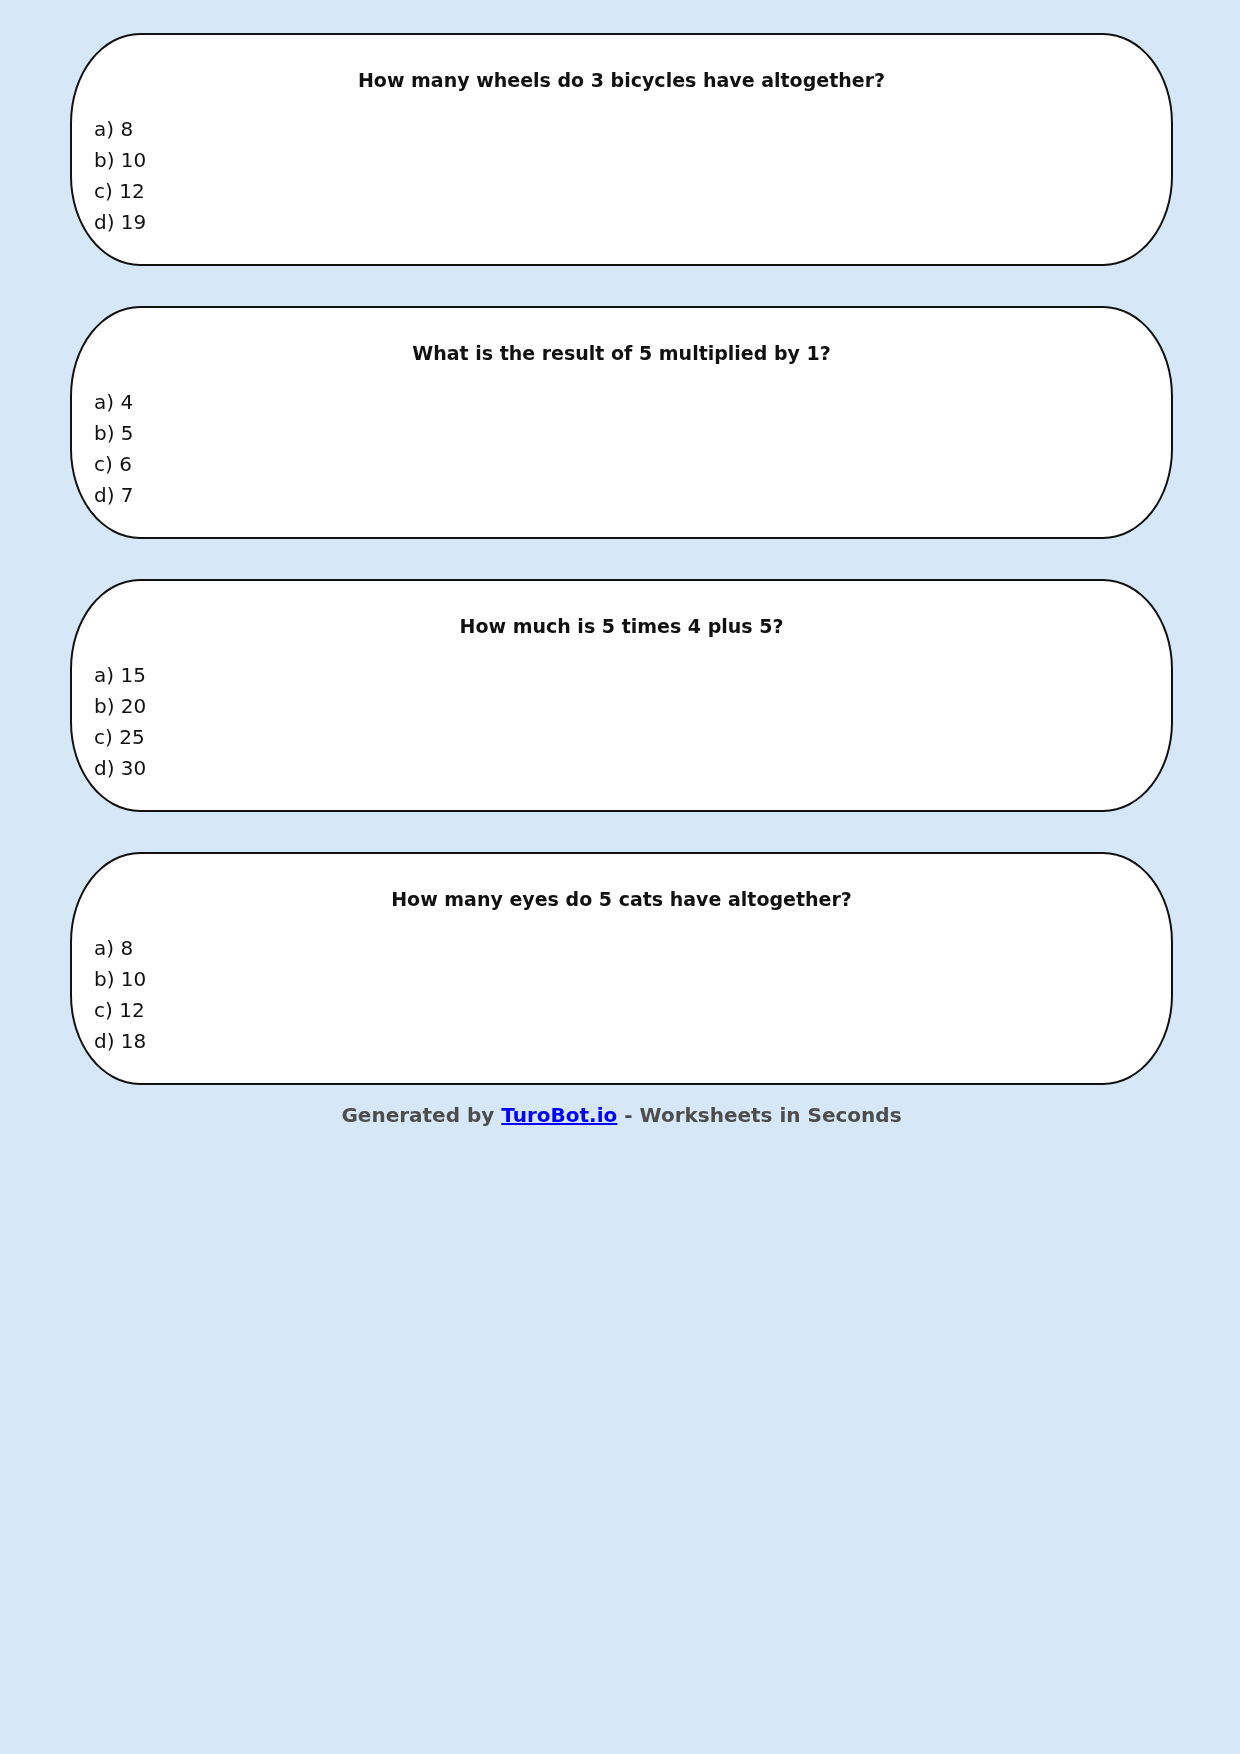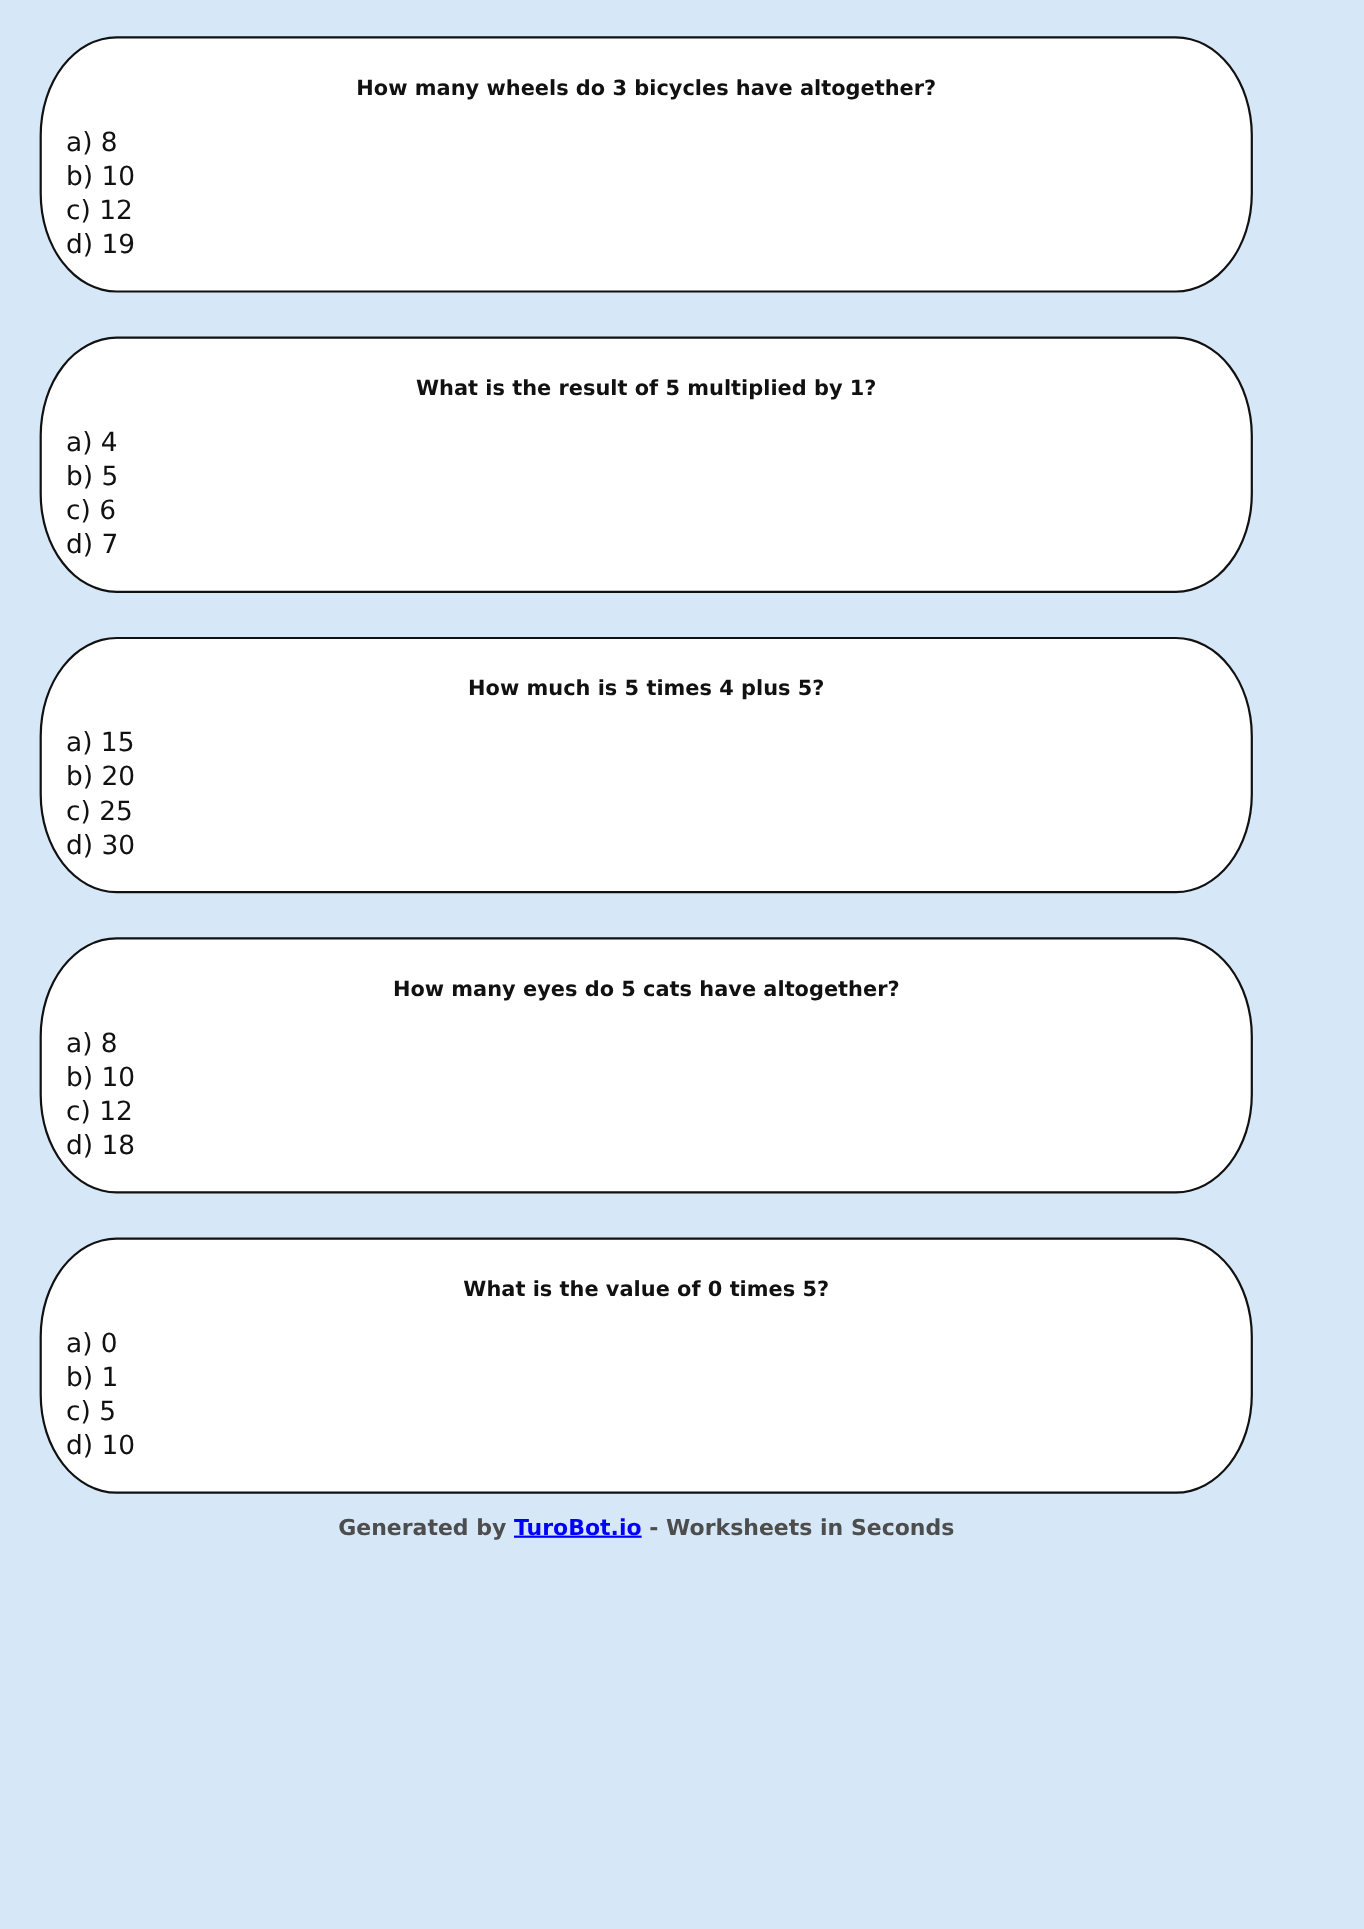--- a/index.html
+++ b/index.html
@@ -10,21 +10,21 @@
     width: 1240px;
     height: 1754px;
     background: #d6e8f7;
     font-family: "DejaVu Sans", sans-serif;
     overflow: hidden;
   }
   .page {
     box-sizing: border-box;
     width: 1240px;
     height: 1754px;
-    padding: 33px 0 0 36px;
+    padding: 33px 0 0 70px;
   }
   .card {
     box-sizing: border-box;
     width: 1103px;
     background: #ffffff;
     border: 2px solid #111111;
     border-radius: 70px / 90px;
     padding: 32px 22px 26px 22px;
     margin-bottom: 40px;
   }
@@ -36,21 +36,21 @@
     text-align: center;
     max-width: 985px;
     margin: 0 auto 20px auto;
   }
   .options {
     list-style: none;
     margin: 0;
     padding: 0;
   }
   .options li {
-    font-size: 24px;
+    font-size: 20px;
     line-height: 31px;
     color: #111111;
     text-align: left;
   }
   .footer {
     width: 1103px;
     margin-top: -22px;
     text-align: center;
     font-size: 20px;
     font-weight: bold;
@@ -101,25 +101,16 @@
   <div class="card">
     <div class="question">How many eyes do 5 cats have altogether?</div>
     <ul class="options">
       <li>a) 8</li>
       <li>b) 10</li>
       <li>c) 12</li>
       <li>d) 18</li>
     </ul>
   </div>
 
-  <div class="card">
-    <div class="question">What is the value of 0 times 5?</div>
-    <ul class="options">
-      <li>a) 0</li>
-      <li>b) 1</li>
-      <li>c) 5</li>
-      <li>d) 10</li>
-    </ul>
-  </div>
 
   <div class="footer"><span>Generated by </span><a href="#">TuroBot.io</a><span> - Worksheets in Seconds</span></div>
 
 </div>
 
 </body></html>

